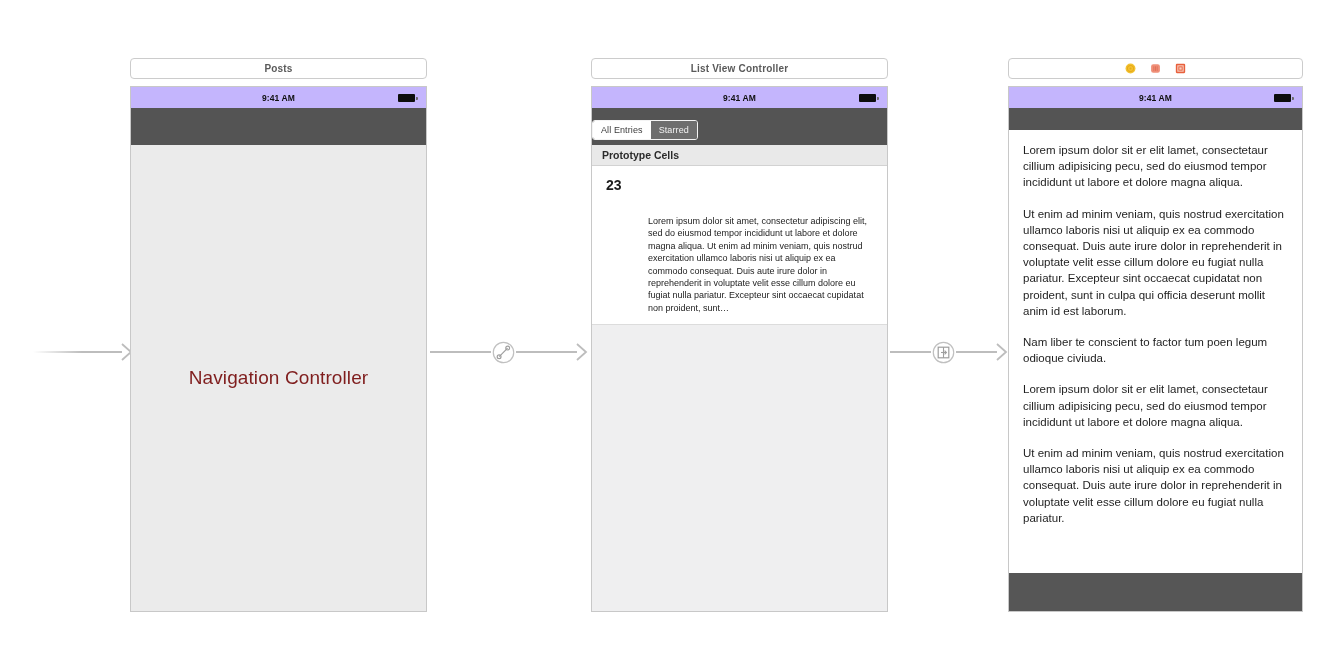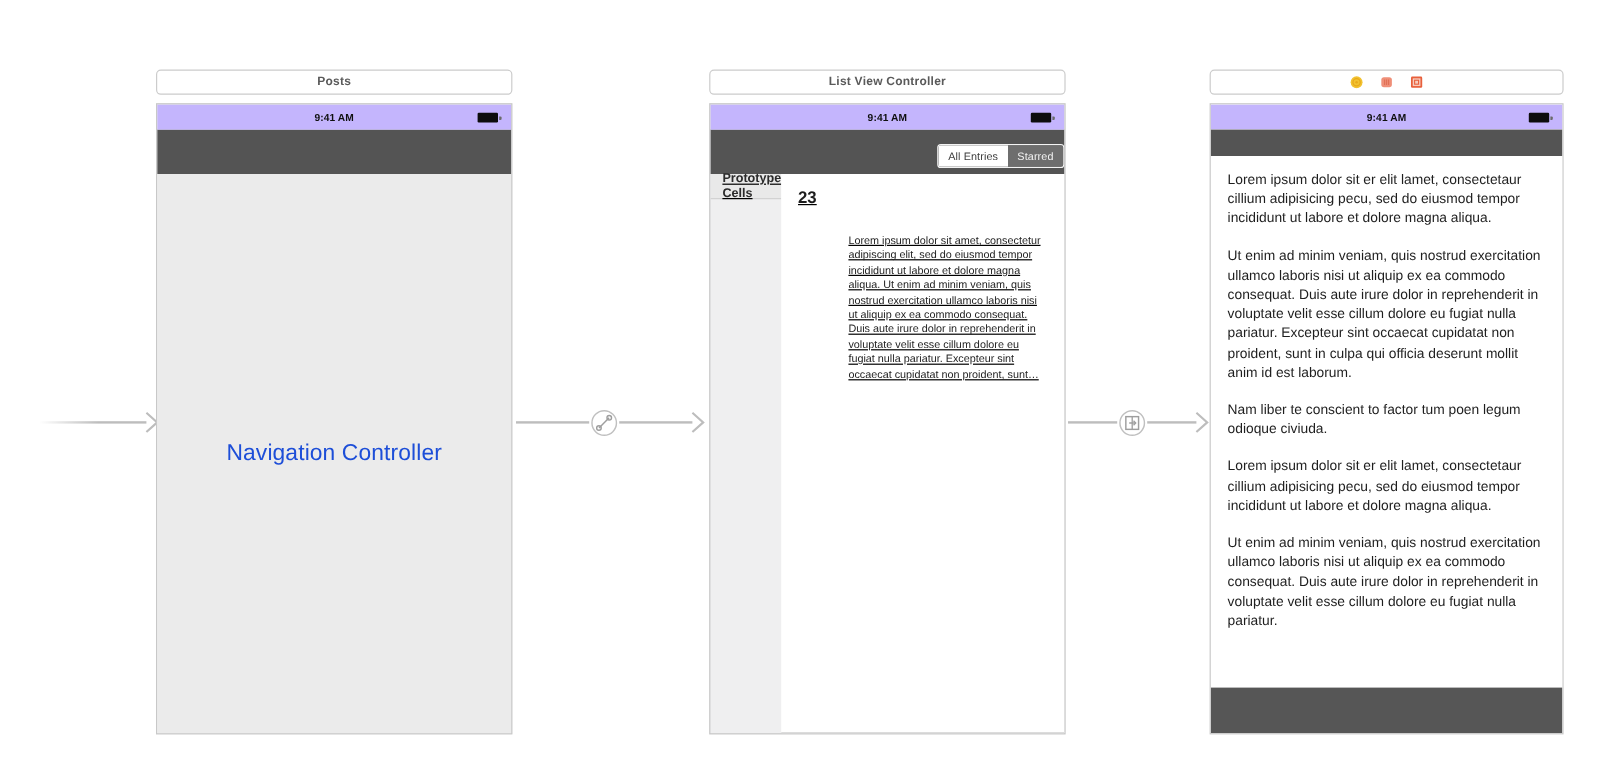--- a/index.html
+++ b/index.html
@@ -101,42 +101,42 @@
     position: absolute;
     left: 0; right: 0;
     top: 58px; bottom: 0;
     background: #ebebeb;
     display: flex;
     align-items: center;
     justify-content: center;
   }
   .placeholder-title {
     font-size: 19px;
-    color: #1d4ed8;
+    color: #7f1d1d;
     letter-spacing: 0.1px;
   }
   .placeholder-sub {
     font-size: 10.5px;
     color: #b9b9b9;
     margin-top: 7px;
     letter-spacing: 0.1px;
   }
   .center-stack {
     display: flex;
     flex-direction: column;
     align-items: center;
   }
 
   
   .segbar {
     height: 37px;
     background: #545454;
     display: flex;
     align-items: flex-end;
-    justify-content: flex-end;
+    justify-content: flex-start;
     padding-bottom: 5px;
     box-sizing: border-box;
   }
   .segmented {
     display: flex;
     border: 1px solid #f4f4f4;
     border-radius: 3px;
     overflow: hidden;
     height: 18px;
   }
@@ -187,22 +187,21 @@
     background: #ebebeb;
     flex: 1;
     display: flex;
     align-items: center;
     justify-content: center;
   }
   .scene2-inner {
     position: absolute;
     left: 0; right: 0; top: 58px; bottom: 0;
     display: flex;
-    flex-direction: row;
-    text-decoration: underline;
+    flex-direction: column;
   }
 
   
   .scene3-inner {
     position: absolute;
     left: 0; right: 0; top: 21px; bottom: 0;
     background: #ffffff;
     display: flex;
     flex-direction: column;
   }

